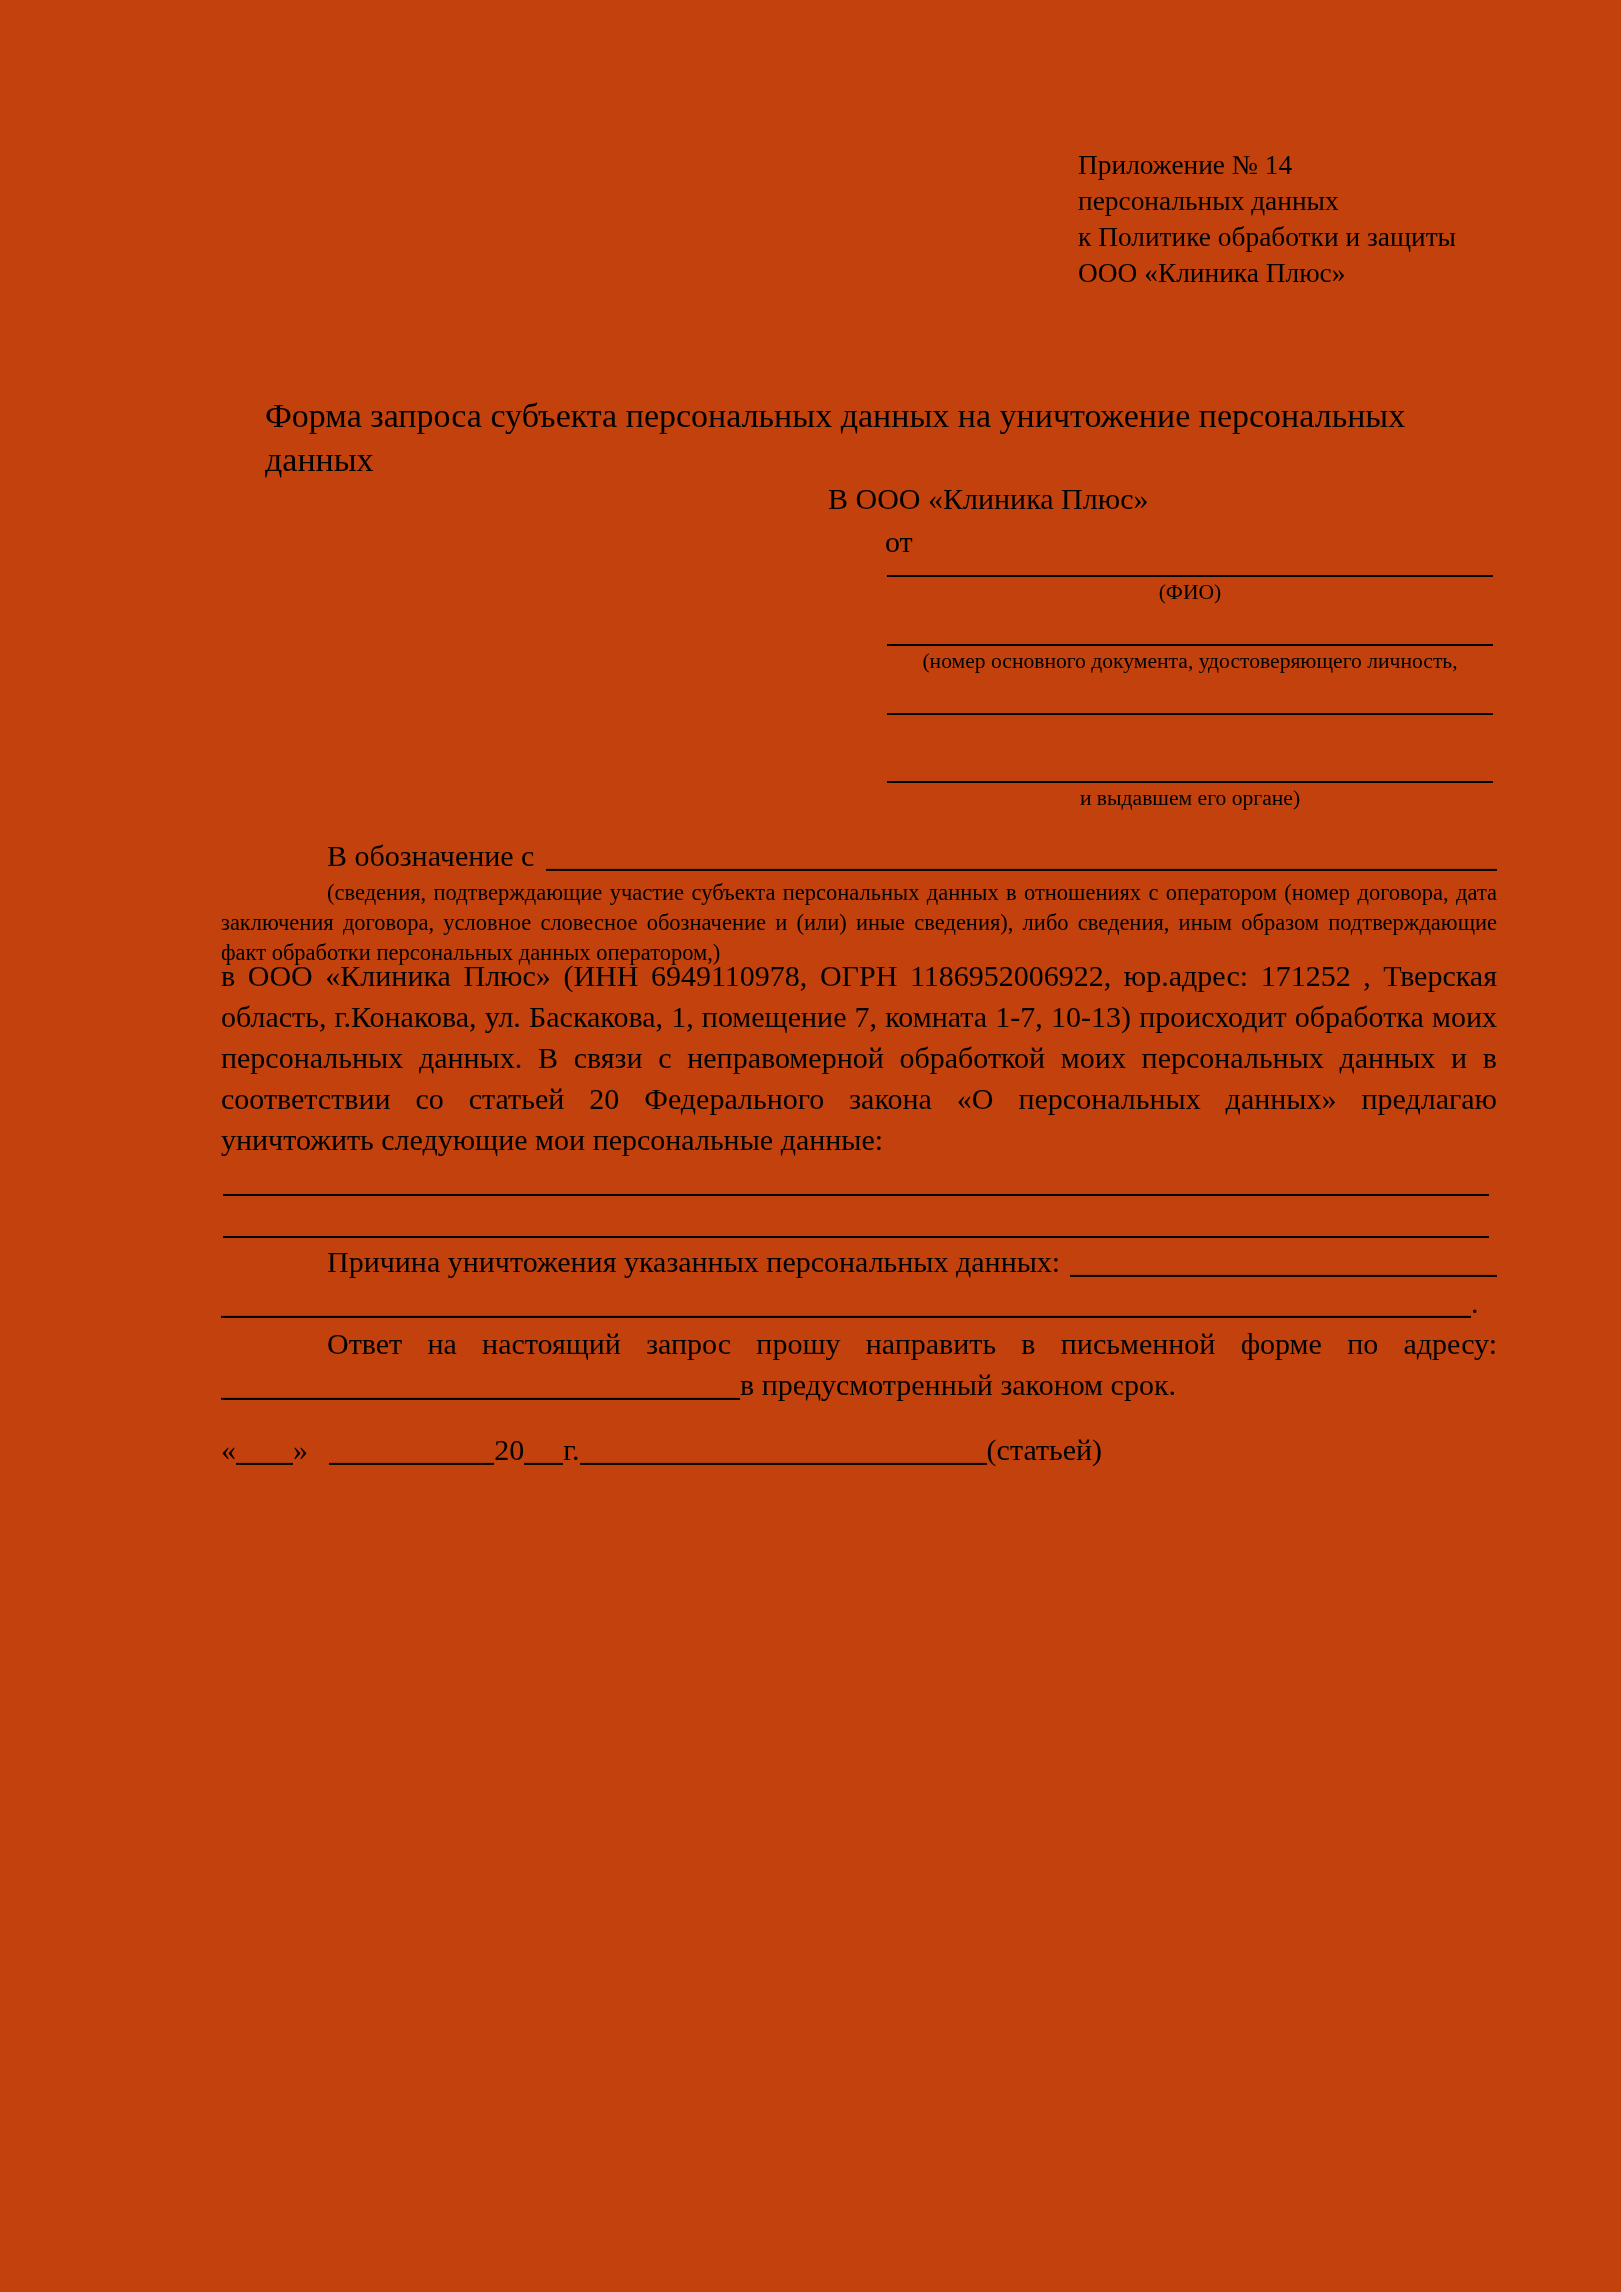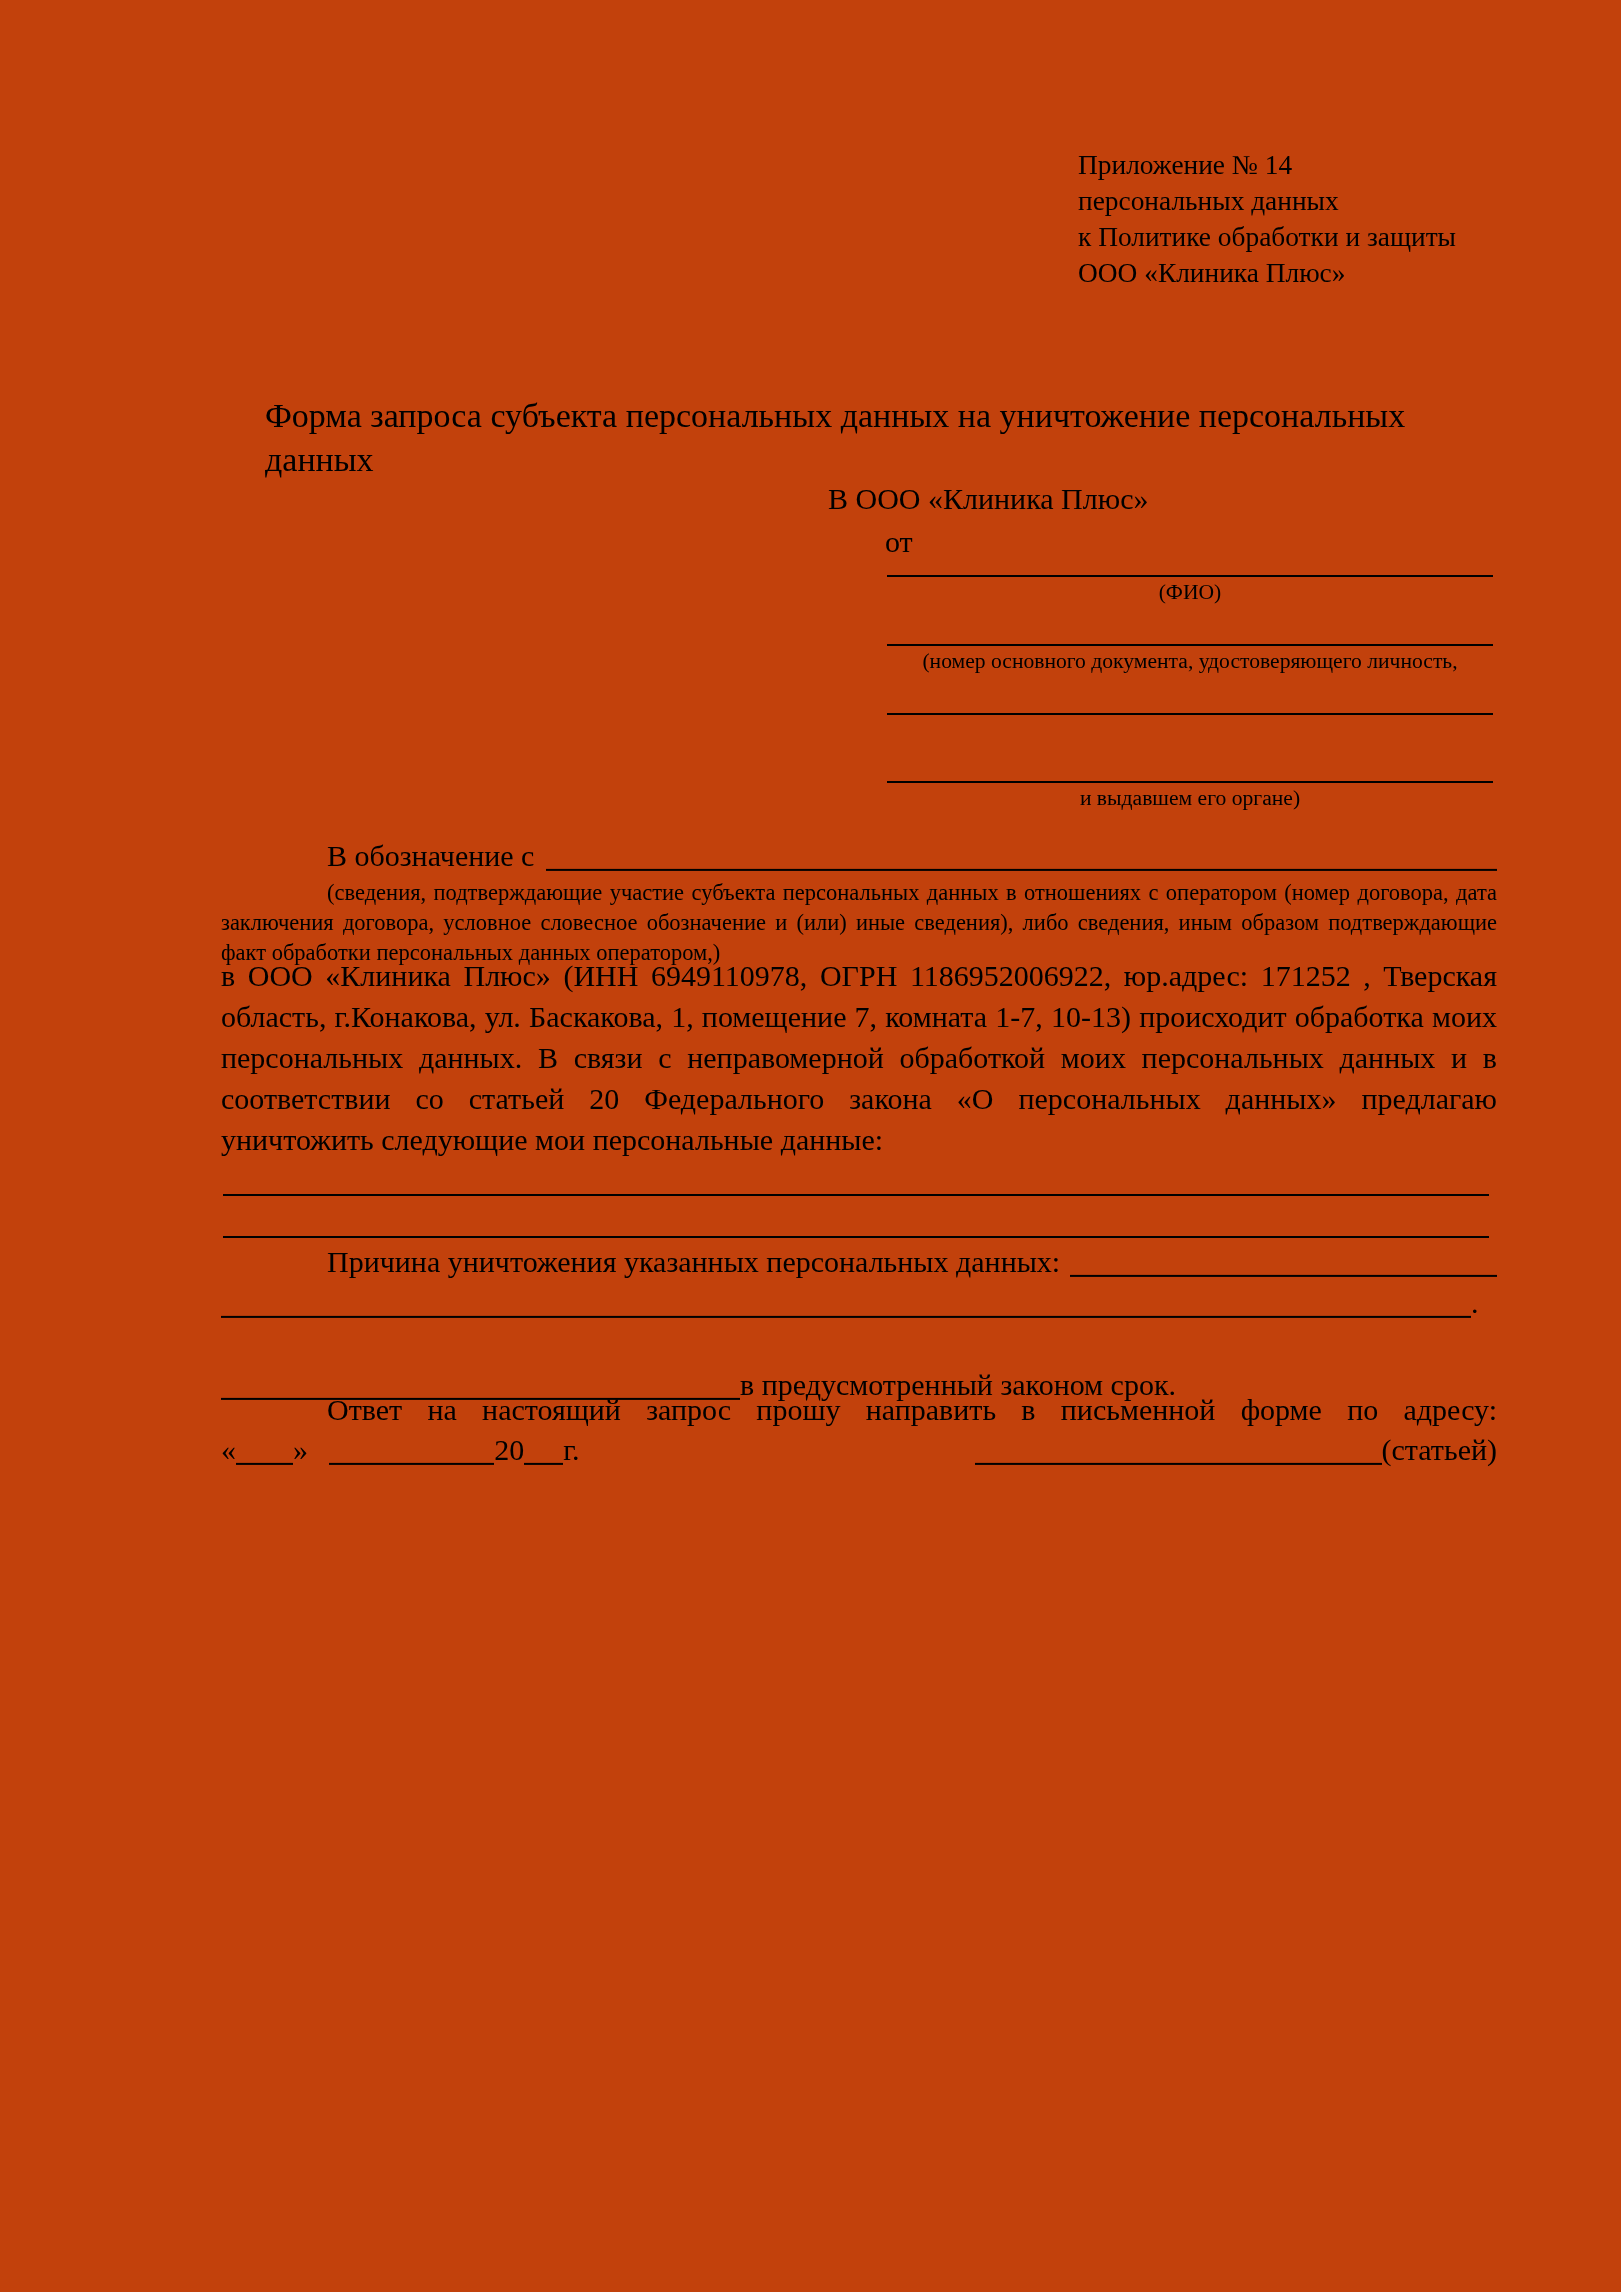--- a/index.html
+++ b/index.html
@@ -20,23 +20,23 @@
   
   .fline{position:absolute;left:887px;width:606px;height:0;border-top:2.9px solid #000;}
   .fcap{position:absolute;left:887px;width:606px;font-size:21.6px;text-align:center;white-space:nowrap;}
   
   .frow{position:absolute;display:flex;align-items:baseline;font-size:30px;line-height:41px;}
   .fill{flex:1;border-bottom:2.9px solid #000;transform:translateY(4.9px);}
   .wline{display:inline-block;height:0;border-bottom:2.9px solid #000;transform:translateY(4.9px);}
   .note{position:absolute;left:221px;top:878px;width:1276px;font-size:22.5px;line-height:30px;text-align:justify;text-indent:106px;}
   .para{position:absolute;left:221px;top:955px;width:1276px;font-size:30px;line-height:41px;text-align:justify;}
   .hline{position:absolute;left:223px;width:1266px;height:0;border-top:2.9px solid #000;}
-  .answer{position:absolute;left:221px;top:1389px;width:1276px;font-size:30px;line-height:41px;text-align:justify;text-align-last:justify;text-indent:106px;}
+  .answer{position:absolute;left:221px;top:1323px;width:1276px;font-size:30px;line-height:41px;text-align:justify;text-align-last:justify;text-indent:106px;}
   .tail-row{position:absolute;left:221px;top:1364px;font-size:30px;line-height:41px;}
-  .sig-row{position:absolute;left:221px;top:1429px;width:1276px;display:flex;justify-content:space-between;align-items:baseline;font-size:30px;line-height:41px;}
+  .sig-row{position:absolute;left:221px;top:1429px;width:1276px;display:flex;align-items:baseline;font-size:30px;line-height:41px;}
   .nowrap{white-space:nowrap;}
 </style>
 </head>
 <body>
 
 <div class="page">
 
   <div class="hdr">
     <div>Приложение № 14</div>
     <div>персональных данных</div>

